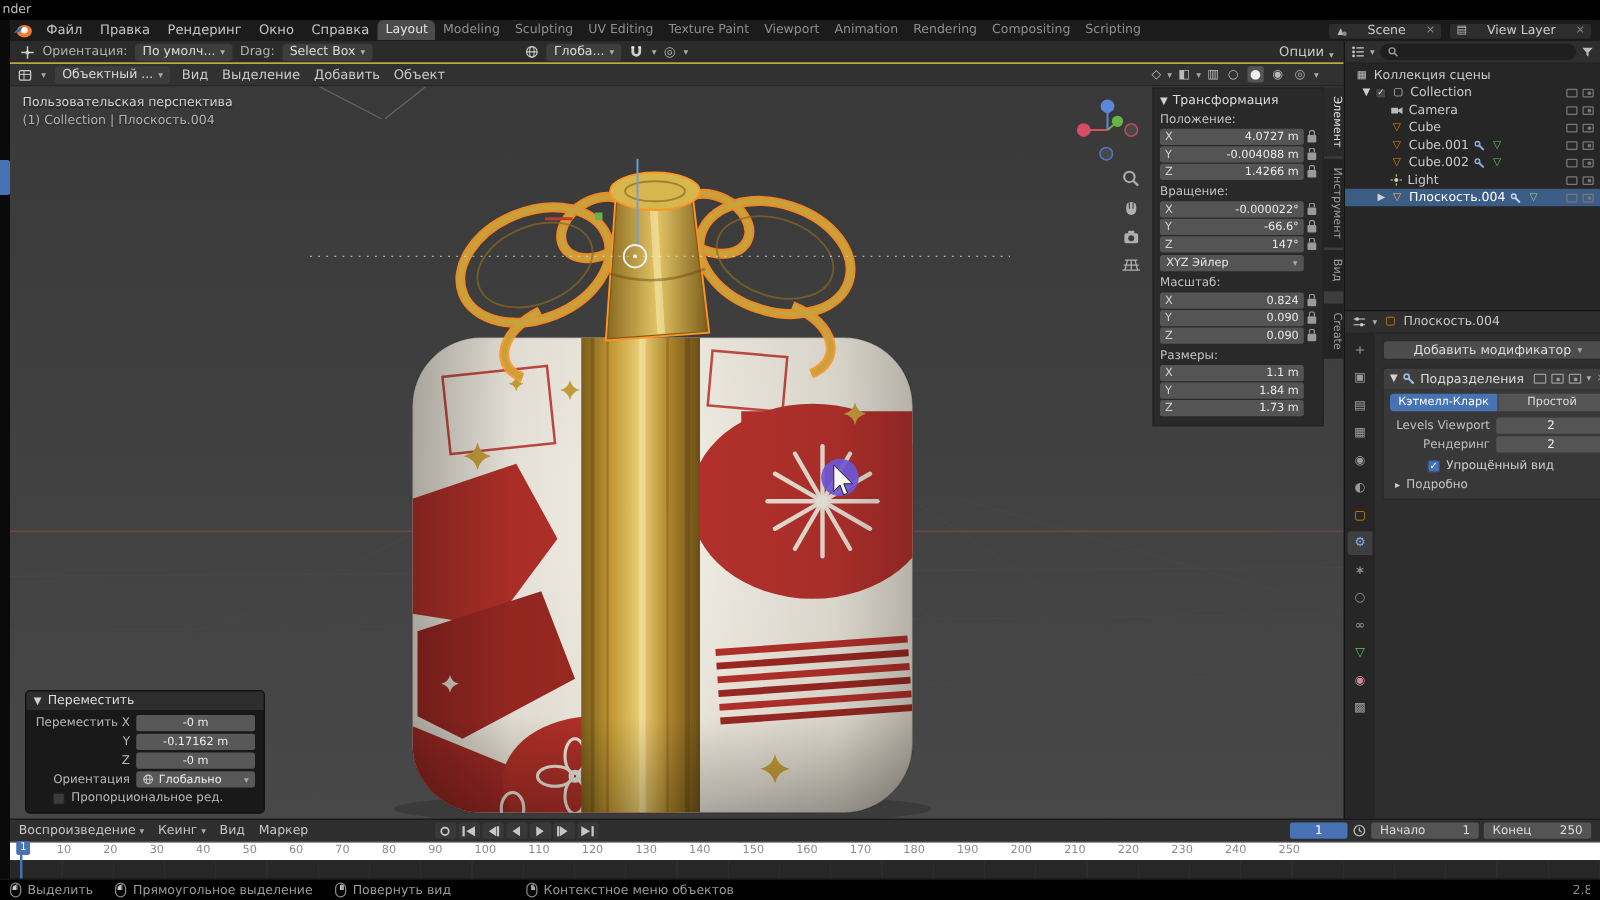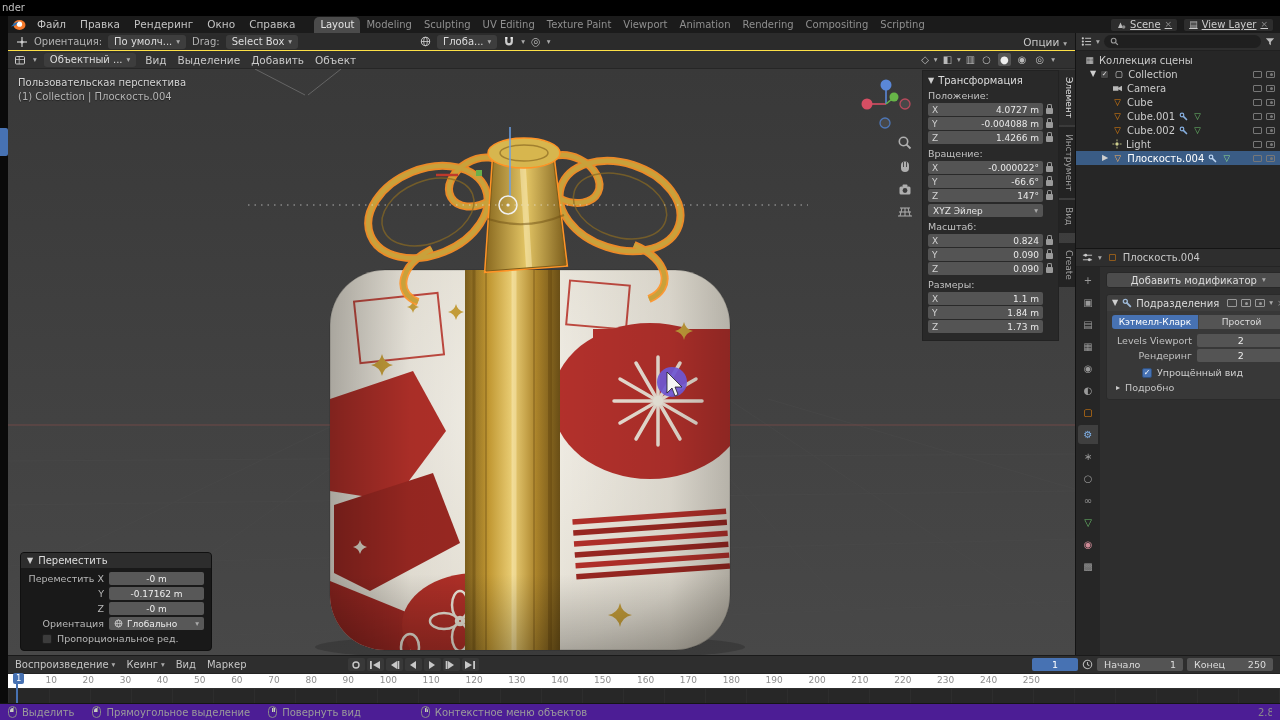--- a/index.html
+++ b/index.html
@@ -4,25 +4,25 @@
 <style>
 *{margin:0;padding:0;box-sizing:border-box;font-family:"DejaVu Sans",sans-serif;}
 body{background:#111;width:1280px;height:720px;}
 .screen{position:relative;width:1280px;height:720px;background:#2a2a2a;overflow:hidden;font-size:11px;color:#c8c8c8;}
 
 
 .titlebar{position:absolute;left:0;top:0;width:100%;height:16px;background:#000;color:#c0c0c0;font-size:10px;line-height:16px;padding-left:2px;}
 .menubar{position:absolute;left:0;top:16px;width:100%;height:17px;background:#1b1b1b;display:flex;align-items:center;z-index:1;}
 .blender-logo{margin:0 4px 0 10px;flex:none;}
 .menu-item{padding:0 7px;line-height:17px;color:#c3c3c3;font-size:10.5px;}
-.ws-tabs{display:flex;margin-left:12px;height:17px;align-items:center;}
+.ws-tabs{display:flex;margin-left:0;height:17px;align-items:flex-start;}
 .ws-tab{padding:1px 6px 2px;font-size:10px;color:#8f8f8f;border-radius:5px 5px 0 0;line-height:13px;white-space:nowrap;}
 .ws-tab.active{background:#4b4b4b;color:#e3e3e3;}
 .mb-right{margin-left:auto;display:flex;align-items:center;gap:5px;margin-right:6px;}
-.mb-field{display:flex;align-items:center;gap:4px;background:#2d2d2d;border:1px solid #1a1a1a;border-radius:3px;height:14px;padding:0 5px;font-size:10px;color:#ccc;text-decoration:underline;}
+.mb-field{display:flex;align-items:center;gap:16px;background:#2d2d2d;border:1px solid #1a1a1a;border-radius:3px;height:14px;padding:0 5px;font-size:10px;color:#ccc;}
 .xbtn{color:#888;font-size:9px;line-height:1;}
 .glyph{color:#b5b5b5;font-size:9px;line-height:1;}
 .chev{font-size:7.5px;color:#aaa;line-height:1;}
 
 
 .left-strip{position:absolute;left:0;top:16px;width:8px;height:687px;background:#0a0a0a;z-index:2;}
 .tool-blip{position:absolute;left:0;top:112px;width:8px;height:28px;background:#4772b3;border-radius:0 2px 2px 0;}
 
 
 .tool-settings{position:absolute;left:8px;top:33px;width:1067px;height:18px;background:#2b2b2b;border-bottom:1px solid #fde047;display:flex;align-items:center;gap:6px;padding:0 8px;font-size:10.5px;color:#c9c9c9;z-index:1;}
@@ -122,21 +122,21 @@
 .tl-right{margin-left:auto;display:flex;gap:4px;align-items:center;}
 .frame-field{width:46px;height:13px;background:#4772b3;border-radius:2px;color:#fff;display:flex;align-items:center;justify-content:center;font-size:9.5px;}
 .range-field{height:13px;background:#545454;border-radius:2px;display:flex;align-items:center;padding:0 7px;font-size:9.5px;color:#ddd;width:86px;justify-content:space-between;}
 .tl-ruler{position:relative;height:15px;background:#ffffff;border-top:1px solid #232323;}
 .ticks{position:absolute;left:6px;top:1px;width:1026px;display:flex;justify-content:space-between;font-size:9px;color:#8d8d8d;}
 .tl-track{height:15px;background:#272727;border-top:1px solid #2f2f2f;background-image:repeating-linear-gradient(90deg,#2d2d2d 0 1px,transparent 1px 41px);}
 .playhead{position:absolute;left:8px;top:17px;width:2px;height:31px;background:#4772b3;z-index:3;}
 .ph-label{position:absolute;left:-3px;top:0;background:#4772b3;color:#fff;font-size:8.5px;padding:0 3px;border-radius:2px;line-height:11px;}
 
 
-.statusbar{position:absolute;left:0;top:703px;width:100%;height:17px;background:#4c1d95;border-top:1px solid #151515;display:flex;align-items:center;gap:18px;padding:0 8px;font-size:10px;color:#9b9b9b;z-index:3;}
+.statusbar{position:absolute;left:0;top:703px;width:100%;height:17px;background:#000000;border-top:1px solid #151515;display:flex;align-items:center;gap:18px;padding:0 8px;font-size:10px;color:#9b9b9b;z-index:3;}
 .sb-item{display:flex;align-items:center;gap:5px;white-space:nowrap;}
 .sb-mid{margin-left:42px;}
 .sb-right{margin-left:auto;width:14px;overflow:hidden;color:#8a8a8a;white-space:nowrap;}
 .mouse{position:relative;width:9px;height:12px;border:1px solid #8a8a8a;border-radius:4.5px;flex:none;}
 .mouse::after{content:"";position:absolute;left:4px;top:0;width:1px;height:5px;background:#8a8a8a;}
 .mouse.l::before{content:"";position:absolute;left:.5px;top:.5px;width:3.5px;height:4.5px;background:#c9c9c9;border-radius:3px 0 0 0;}
 .mouse.r::before{content:"";position:absolute;right:.5px;top:.5px;width:3.5px;height:4.5px;background:#c9c9c9;border-radius:0 3px 0 0;}
 .mouse.m::before{content:"";position:absolute;left:3px;top:1px;width:2.5px;height:4px;background:#c9c9c9;}
 </style>
 </head>

